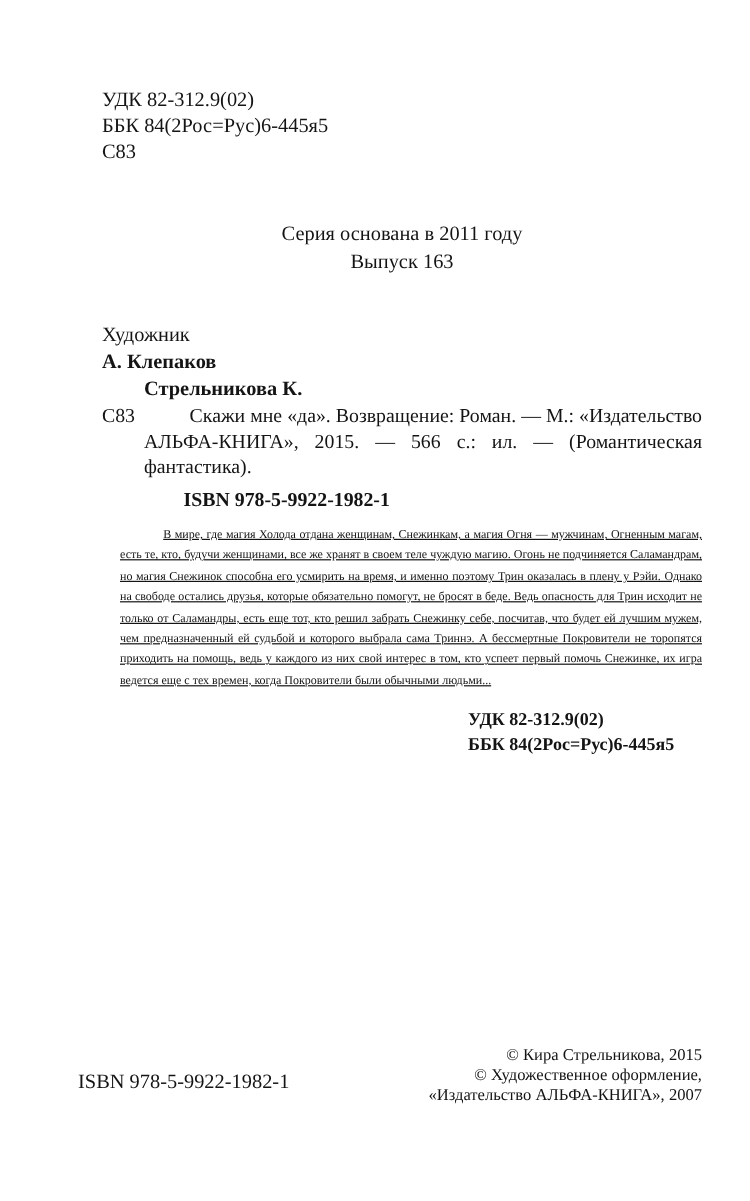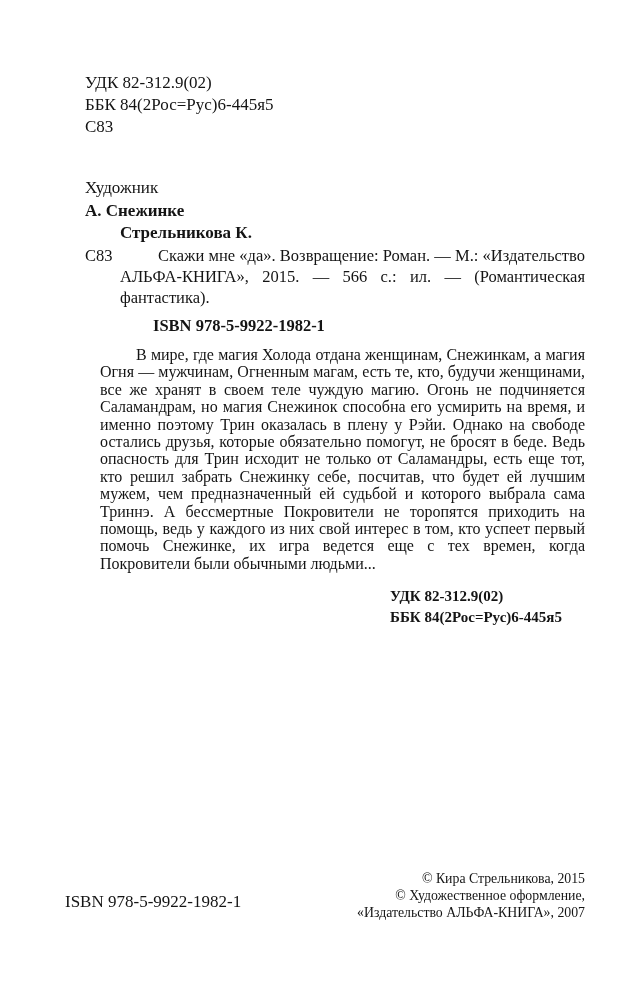--- a/index.html
+++ b/index.html
@@ -74,24 +74,25 @@
     margin-top: 7px;
     margin-left: 68px;
     font-weight: bold;
     font-size: 16.5px;
     line-height: 21px;
   }
 
   
   .annotation {
     margin: 10px 0 0 15px;
-    font-size: 16px;
+    font-size: 10px;
     line-height: 17.4px;
     text-align: justify;
     text-indent: 36px;
+    text-decoration: underline;
   }
 
   
   .footer-codes {
     margin-top: 14px;
     margin-left: 305px;
     font-weight: bold;
     font-size: 15px;
     line-height: 21px;
   }
@@ -122,24 +123,28 @@
 
 <div class="page">
   <div class="content">
 
     <div class="header-codes">
       <div>УДК 82-312.9(02)</div>
       <div>ББК 84(2Рос=Рус)6-445я5</div>
       <div>С83</div>
     </div>
 
+    <div class="series-note">
+      <div>Серия основана в 2011 году</div>
+      <div>Выпуск 163</div>
+    </div>
 
     <div class="artist-block">
       <div>Художник</div>
-      <div class="artist-name">А. Снежинке</div>
+      <div class="artist-name">А. Клепаков</div>
     </div>
 
     <div class="author-heading">Стрельникова К.</div>
 
     <div class="catalog-entry">
       <span class="catalog-code">С83</span>
       <p class="catalog-description">Скажи мне «да». Возвращение: Роман. — М.: «Издательство АЛЬФА-КНИГА», 2015. — 566 с.:  ил. — (Романтическая фантастика).</p>
     </div>
 
     <div class="isbn-heading">ISBN 978-5-9922-1982-1</div>

